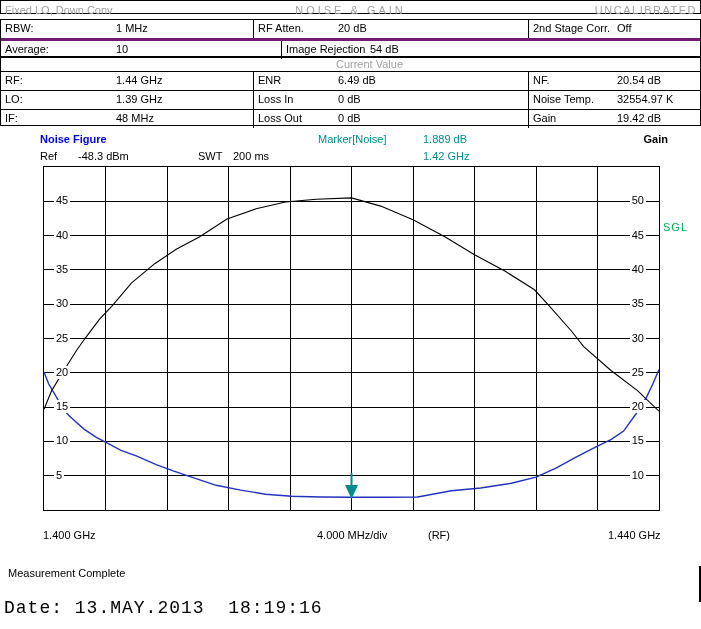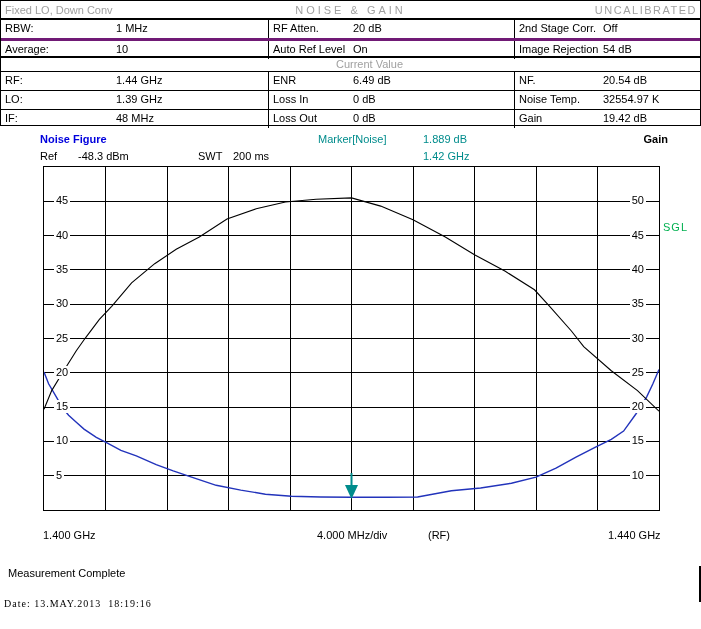--- a/index.html
+++ b/index.html
@@ -1,54 +1,54 @@
 <!DOCTYPE html>
 <html><head>
 <meta charset="utf-8">
 <style>
   html,body{margin:0;padding:0;background:#fff;}
   .screen{position:relative;width:701px;height:629px;background:#fff;
           font-family:"Liberation Sans",sans-serif;font-size:11px;color:#000;overflow:hidden;}
   
-  #hdr{position:absolute;left:0;top:0;width:701px;height:19px;border:1px solid #000;
+  #hdr{position:absolute;left:0;top:0;width:701px;height:14px;border:1px solid #000;
        box-sizing:border-box;color:#a0a0a0;}
   #hdr .hl{position:absolute;left:4px;top:3px;}
   #hdr .hc{position:absolute;left:0;right:0;top:3px;text-align:center;font-weight:normal;letter-spacing:3px;}
   #hdr .hr{position:absolute;right:3px;top:3px;letter-spacing:1.5px;}
   
   .tbl{position:absolute;left:0;width:701px;border:1px solid #000;box-sizing:border-box;}
   #tbl1{top:19px;height:38px;}
   #tbl2{top:57px;height:69px;}
-  .trow{display:flex;height:18px;gap:15px;}
+  .trow{display:flex;height:18px;}
   .trow + .trow{border-top:3px solid #701a75;}
   .tcell{position:relative;box-sizing:border-box;padding:2px 0 0 4px;}
   .tcell + .tcell{border-left:1px solid #000;}
-  .c1{width:236px;} .c2{width:231px;margin-left:16px;} .c3{flex:1;}
+  .c1{width:236px;} .c2{width:231px;margin-left:16px;} .c3{flex:1;margin-left:44px;}
   .val{position:absolute;top:2px;}
   .c1 .val{left:115px;} .c2 .val{left:84px;} .c3 .val{left:88px;}
   .cv-title{height:13px;line-height:13px;text-align:center;color:#a0a0a0;padding-left:38px;}
   #tbl2 .trow{border-top:1px solid #000;}
   
   .abs{position:absolute;}
   .blue{color:#0000dd;font-weight:bold;}
   .teal{color:#008c8c;}
   .boldblk{font-weight:bold;}
   
   #chart{position:absolute;left:43px;top:166px;width:617px;height:345px;
          border:1px solid #000;box-sizing:border-box;background:#fff;}
   #chart svg{position:absolute;left:0;top:0;}
   .tick{position:absolute;background:#fff;padding:0 2px;line-height:13px;font-size:11px;z-index:2;}
   .tick.l{left:10px;} .tick.r{right:13px;}
   #sgl{position:absolute;left:663px;top:221px;color:#00b050;letter-spacing:1px;}
   .xlab{position:absolute;top:529px;}
   
   #status{position:absolute;left:8px;top:567px;}
   #status-tick{position:absolute;left:699px;top:566px;width:2px;height:36px;background:#000;}
-  #dateline{position:absolute;left:4px;top:598px;font-family:Liberation Serif, serif;
-            font-size:10px;letter-spacing:1px;white-space:pre;}
+  #dateline{position:absolute;left:4px;top:598px;font-family:Liberation Mono, monospace;
+            font-size:18px;letter-spacing:1px;white-space:pre;}
 </style>
 </head>
 <body>
 
 <div class="screen">
 
   <div id="hdr">
     <span class="hl">Fixed LO, Down Conv</span>
     <span class="hc">NOISE &amp; GAIN</span>
     <span class="hr">UNCALIBRATED</span>
@@ -66,24 +66,20 @@
       </div>
       <div class="tcell c3">
         <span>2nd Stage Corr.</span>
         <span class="val">Off</span>
       </div>
     </div>
     <div class="trow">
       <div class="tcell c1">
         <span>Average:</span>
         <span class="val">10</span>
-      </div>
-      <div class="tcell c2">
-        <span>Auto Ref Level</span>
-        <span class="val">On</span>
       </div>
       <div class="tcell c3">
         <span>Image Rejection</span>
         <span class="val">54 dB</span>
       </div>
     </div>
   </div>
 
   <div id="tbl2" class="tbl">
     <div class="cv-title">Current Value</div>

